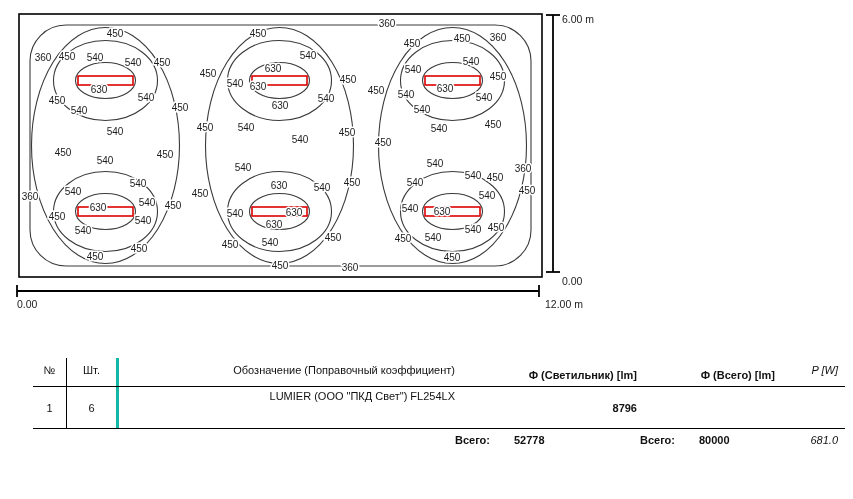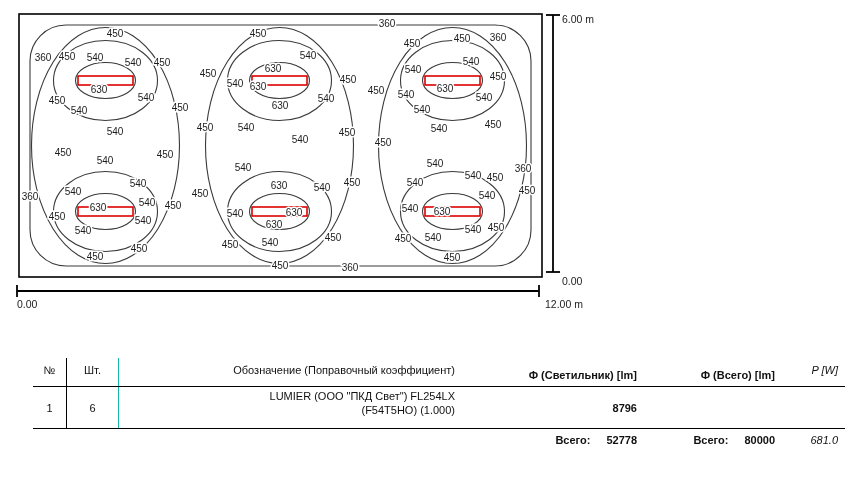--- a/index.html
+++ b/index.html
@@ -7,29 +7,29 @@
        font-family:"Liberation Sans",sans-serif;color:#111;}
   #plot-svg{position:absolute;left:0;top:0;}
   .lum-table{position:absolute;left:33px;top:358px;width:812px;font-size:11px;}
   .tr{display:grid;grid-template-columns:33px 53px 336px 185px 138px 67px;}
   .thead{border-bottom:1px solid #000;}
   .thead .td{height:28px;box-sizing:border-box;padding-top:6px;}
   .thead .td.low{padding-top:11px;}
   .tdata{border-bottom:1px solid #000;}
   .tdata .td{height:41px;box-sizing:border-box;}
   .c-num,.c-qty{text-align:center;}
-  .vline{border-left:1px solid #000;border-right:1px solid #14b8a6;}
+  .vline{border-left:1px solid #000;border-right:3px solid #14b8a6;}
   .c-des{text-align:right;padding-left:11px;}
   .c-fl,.c-fla{text-align:right;padding-right:3px;font-weight:bold;}
   .c-p{text-align:right;padding-right:7px;font-style:italic;}
   .tdata .cell-mid{display:flex;align-items:center;justify-content:center;}
   .tdata .cell-num{display:flex;align-items:center;justify-content:flex-end;}
   .tdata .c-des{padding-top:3px;line-height:13.5px;}
   .ttotal{padding-top:5px;}
-  .tot{display:flex;justify-content:flex-end;gap:16px;}
+  .tot{display:flex;justify-content:flex-start;gap:24px;}
 </style>
 </head>
 <body>
 
 <svg id="plot-svg" width="620" height="318">
     <defs>
       <clipPath id="pc">
         <rect x="19" y="14" width="523" height="263"></rect>
       </clipPath>
     </defs>
@@ -160,21 +160,20 @@
     <div class="td c-des">Обозначение (Поправочный коэффициент)</div>
     <div class="td c-fl low">Ф (Светильник) [lm]</div>
     <div class="td c-fla low">Ф (Всего) [lm]</div>
     <div class="td c-p">P [W]</div>
   </div>
   <div class="tr tdata">
     <div class="td c-num cell-mid">1</div>
     <div class="td c-qty vline cell-mid">6</div>
     <div class="td c-des">
       <div>LUMIER (ООО "ПКД Свет") FL254LX</div>
-      <div>(F54T5HO) (1.000)</div>
     </div>
     <div class="td c-fl cell-num">8796</div>
   </div>
   <div class="tr ttotal">
     <div class="td c-num"></div>
     <div class="td c-qty"></div>
     <div class="td c-des"></div>
     <div class="td c-fl tot">
       <span>Всего:</span>
       <span>52778</span>

